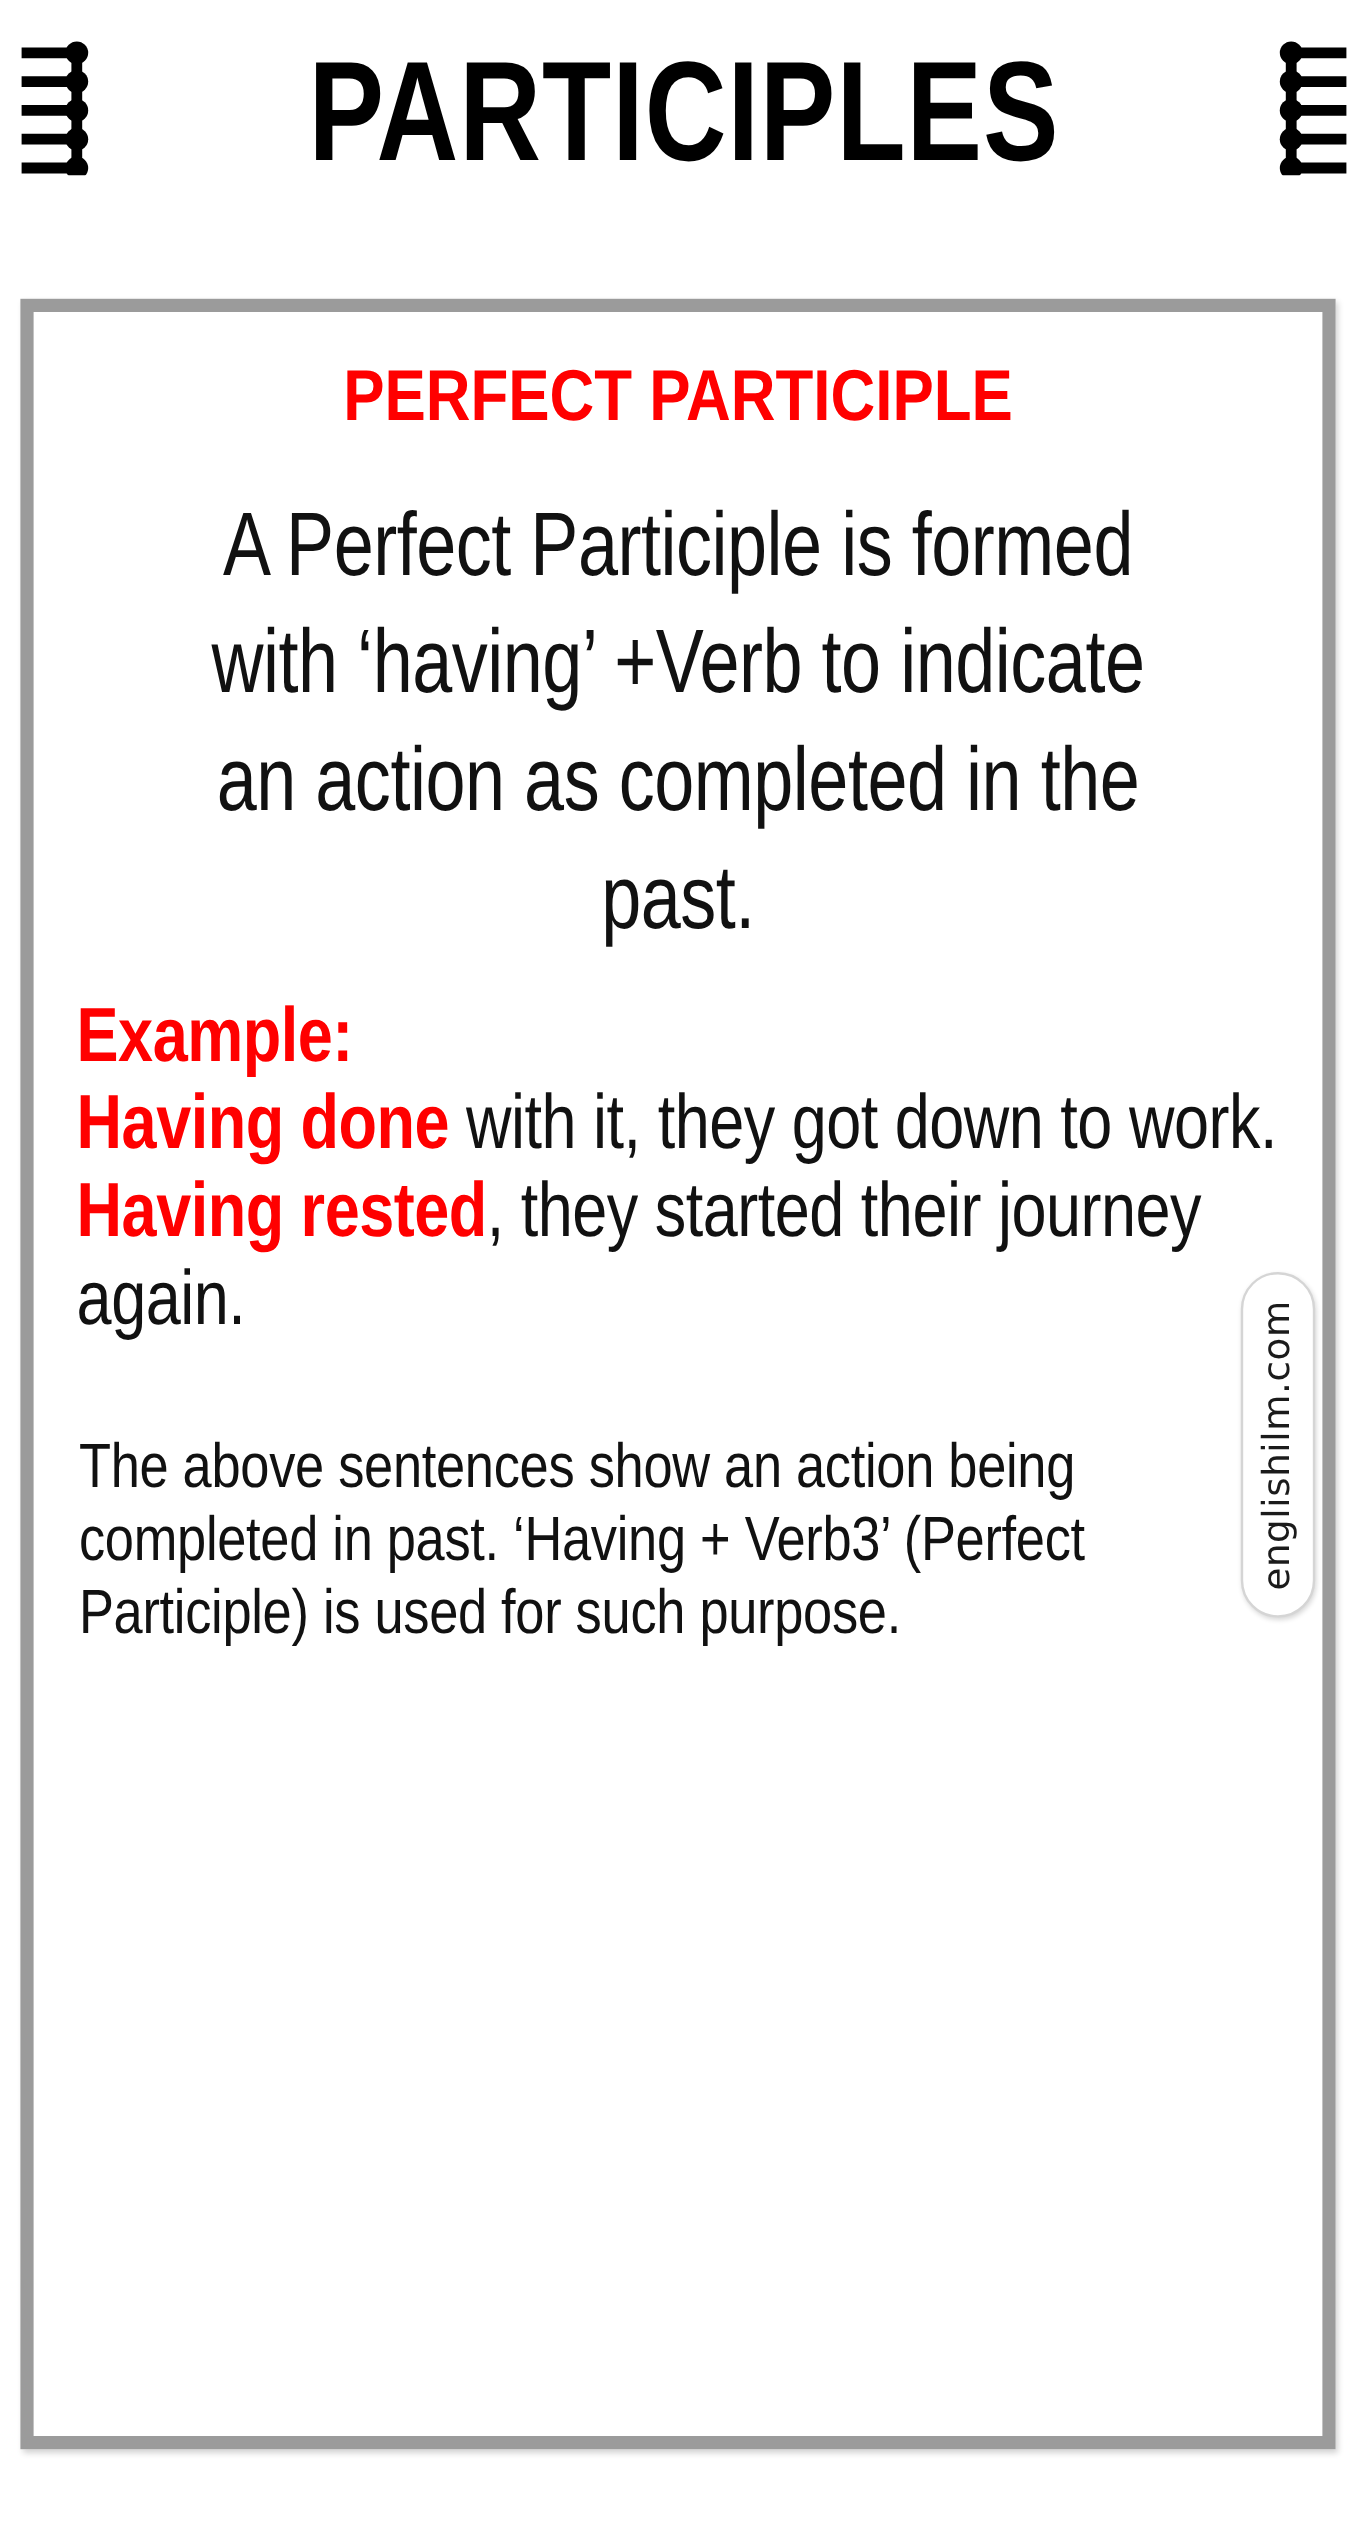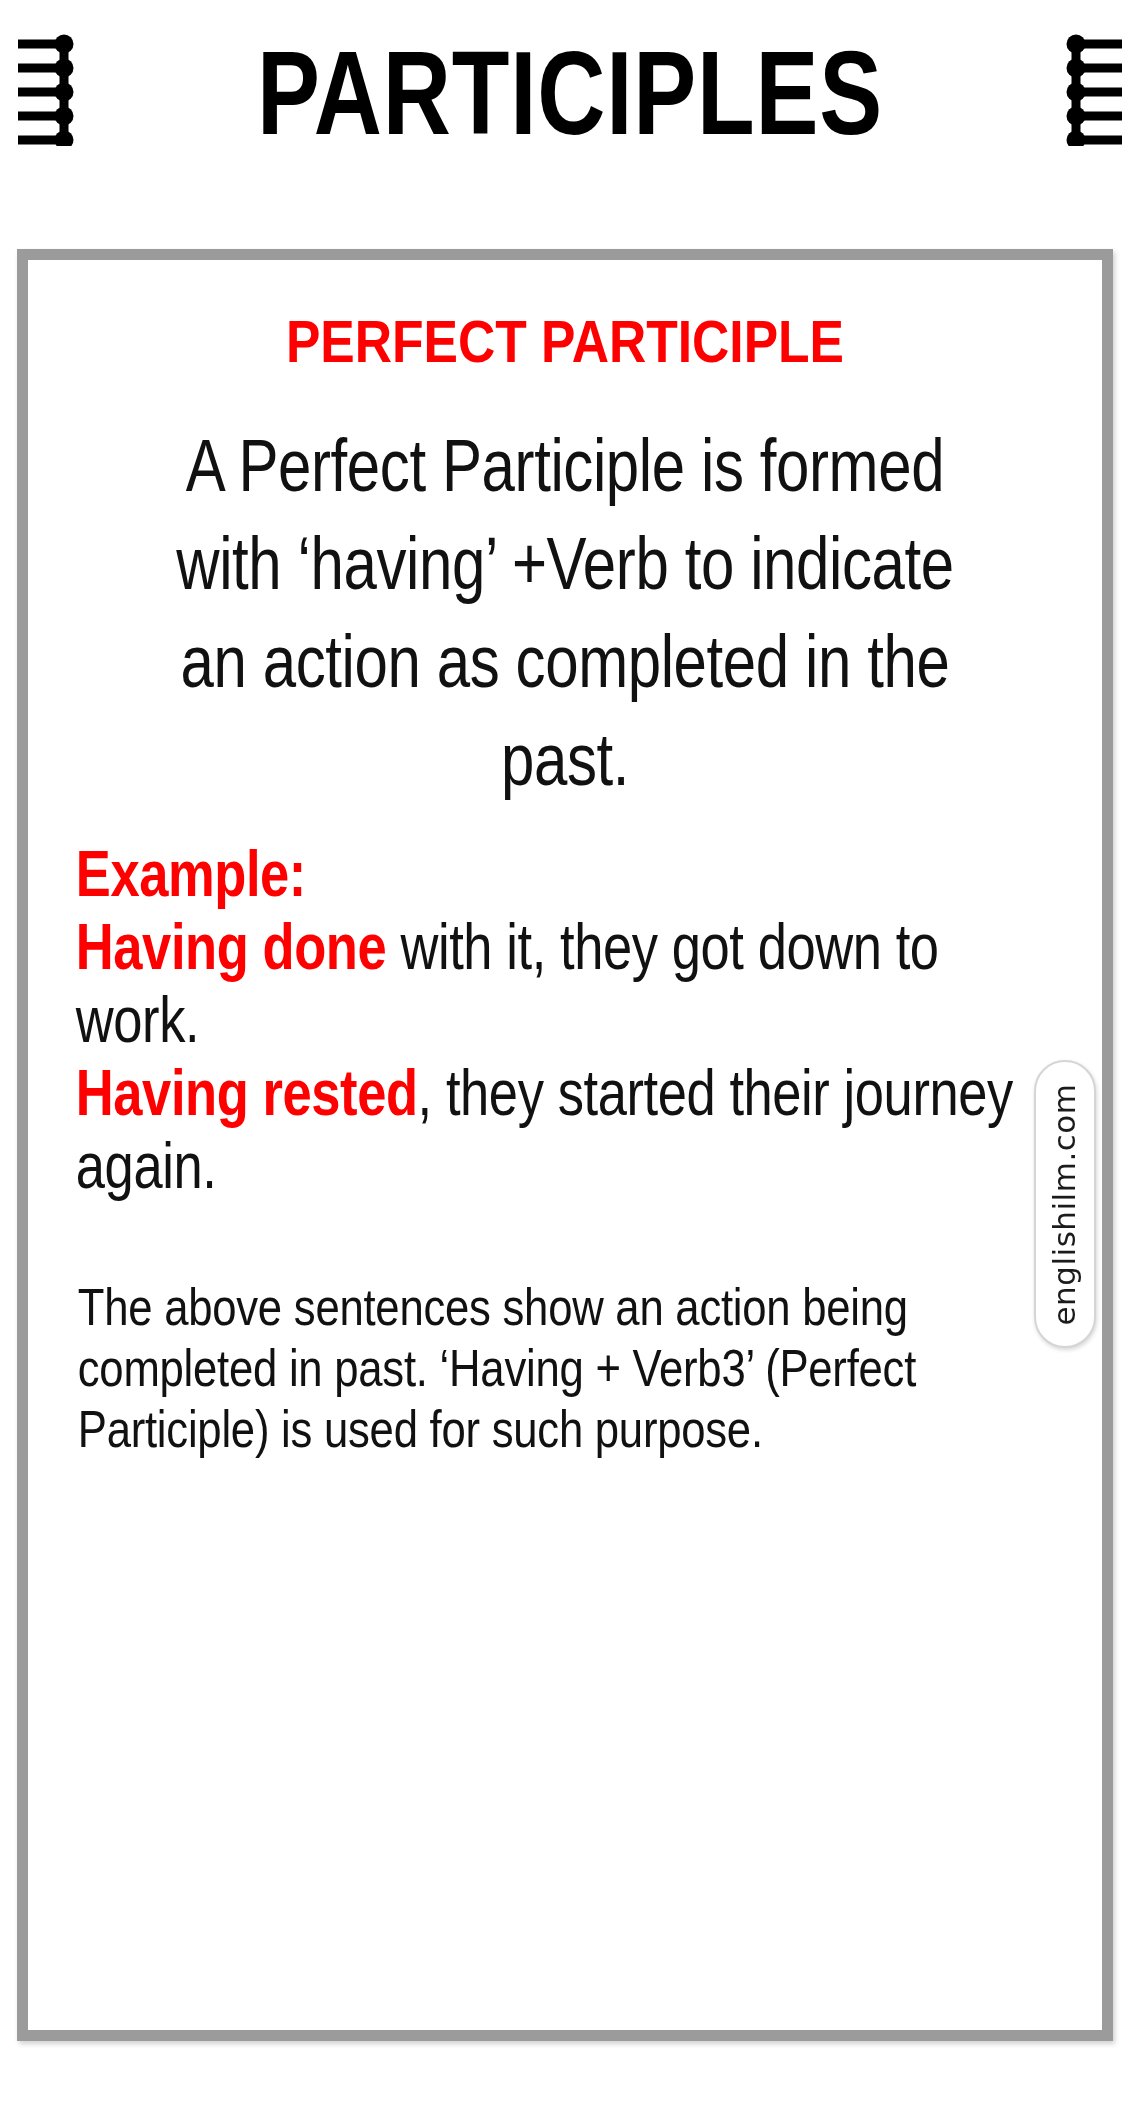--- a/index.html
+++ b/index.html
@@ -53,21 +53,21 @@
   
   .card {
     position: absolute;
     left: 17px;
     top: 249px;
     width: 1096px;
     height: 1792px;
     background: #ffffff;
     border: 11px solid #9b9b9b;
     box-shadow: 2px 3px 5px rgba(0,0,0,0.18);
-    padding: 12px;
+    padding: 0;
     overflow: hidden;
   }
 
   .card-inner {
     position: relative;
     width: 100%;
     height: 100%;
     padding: 18px 26px 10px 26px;
   }
 

